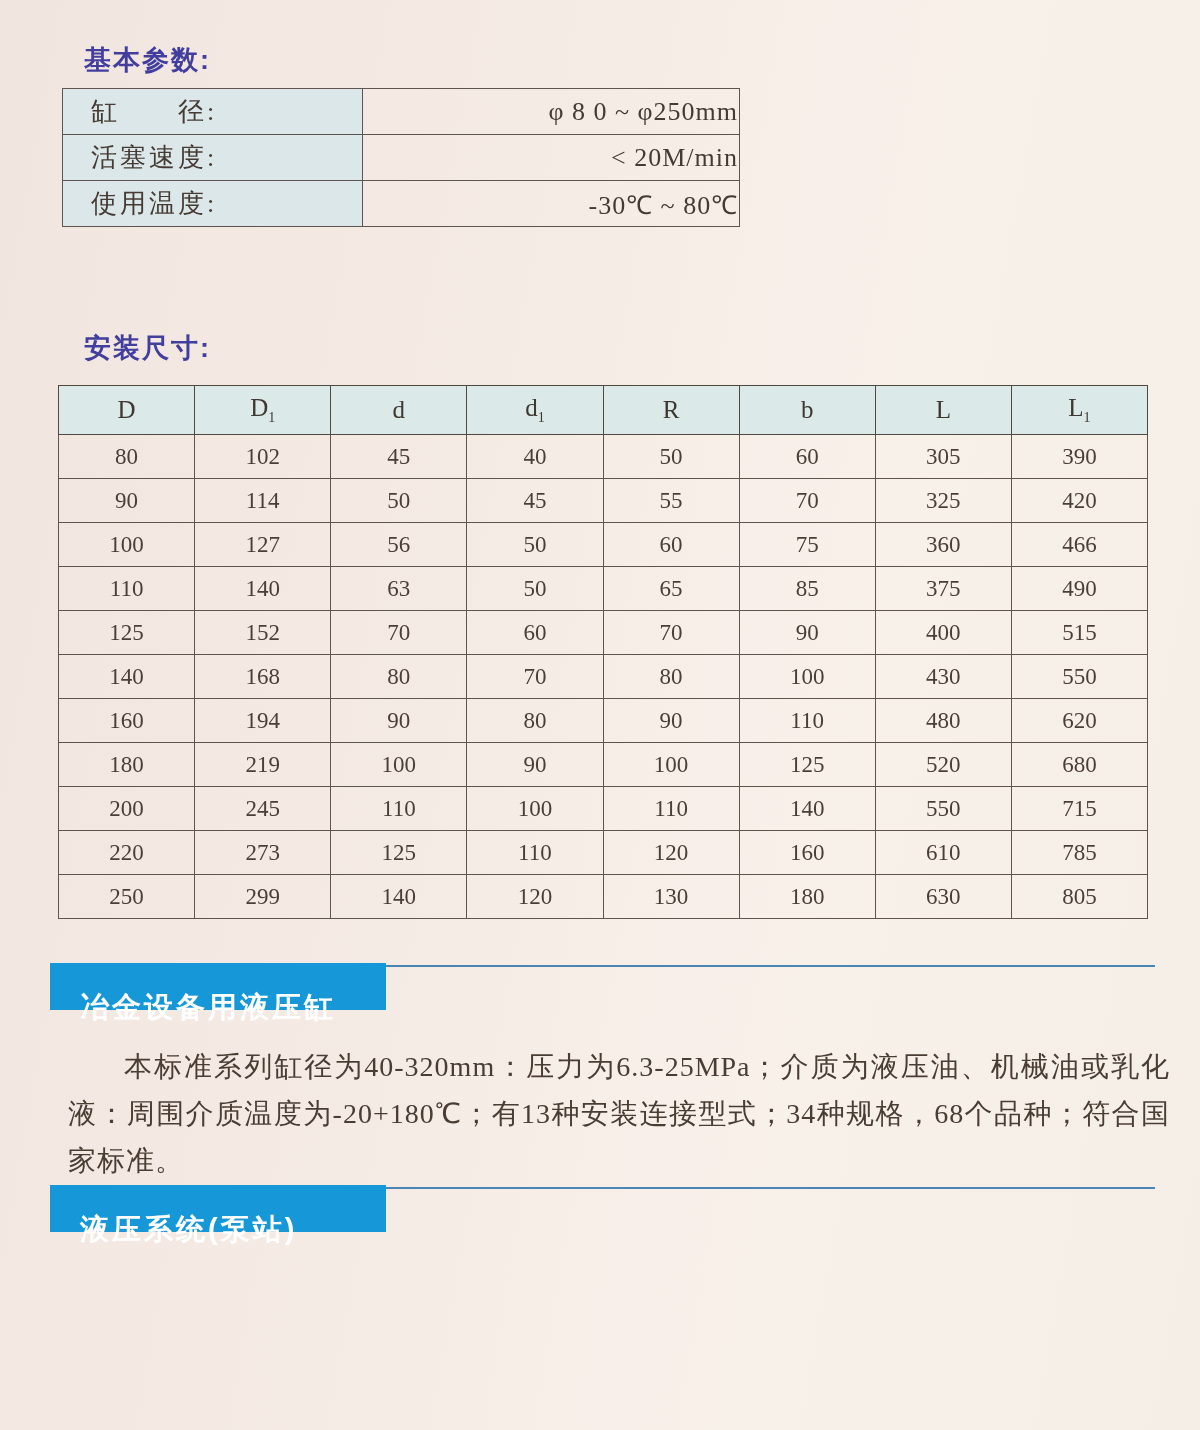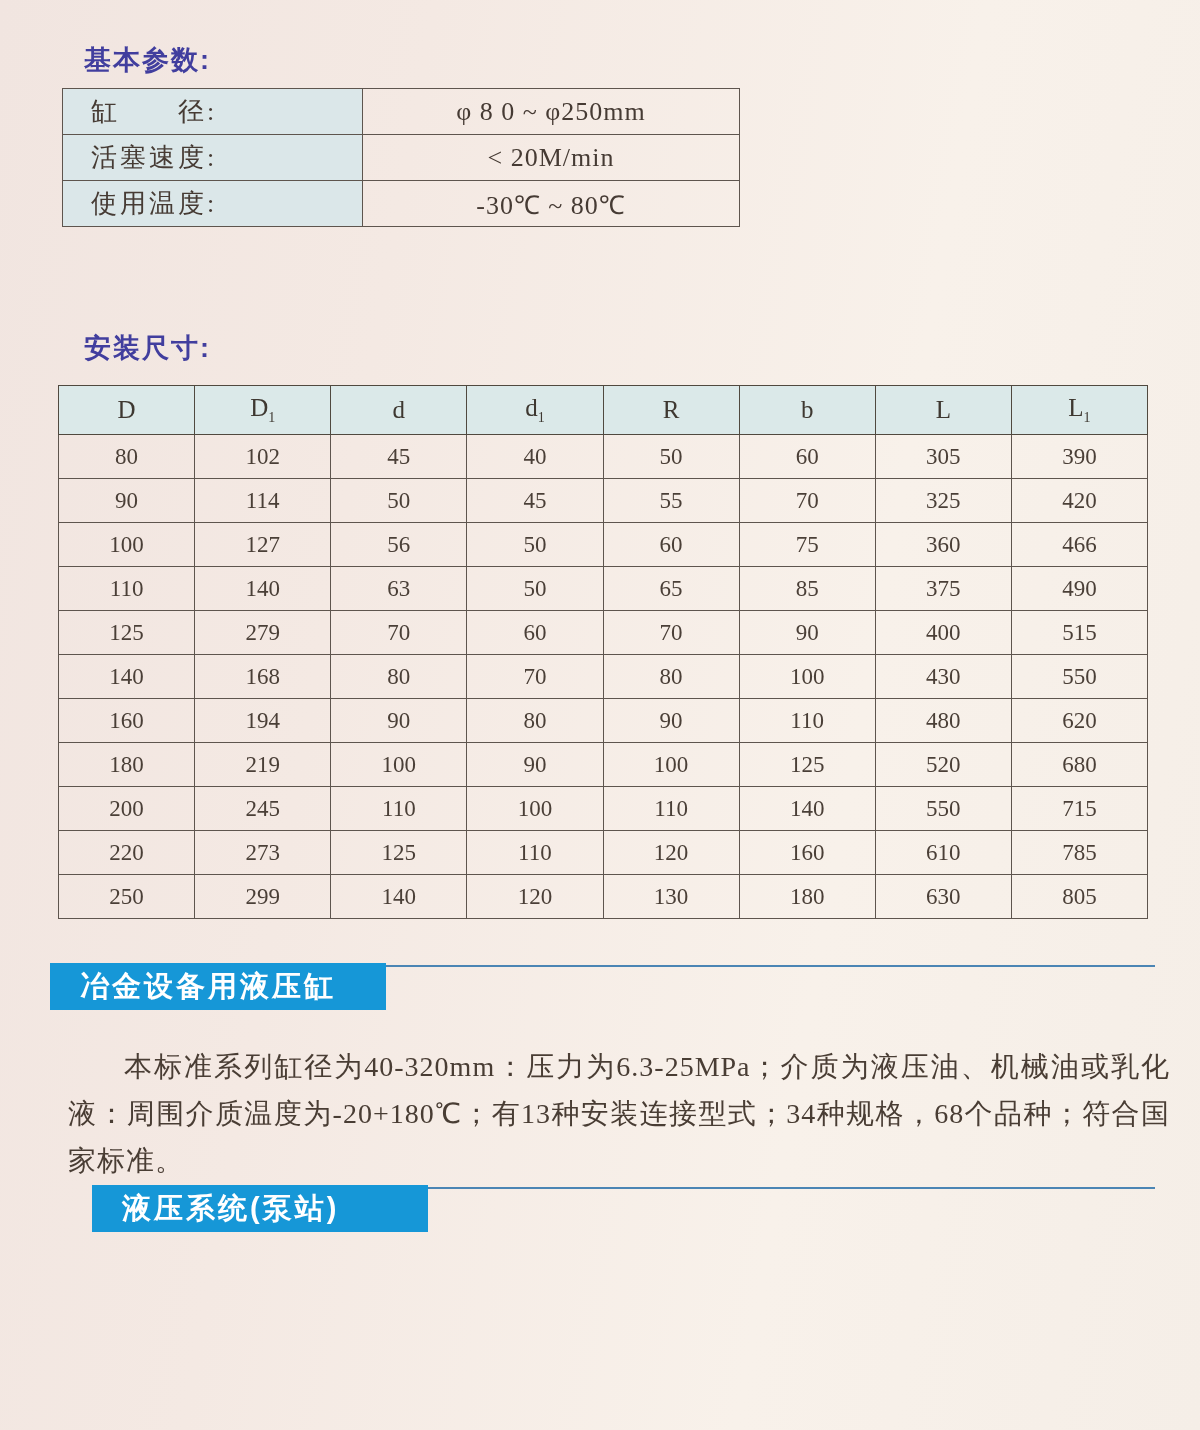--- a/index.html
+++ b/index.html
@@ -20,21 +20,21 @@
     border-collapse:collapse;table-layout:fixed;
   }
   .basic-table td{
     border:1.5px solid #5e554e;height:43px;
     font-size:26px;color:#463b34;
   }
   .basic-table td.param-label{
     width:270px;background:#dbe7e9;
     padding-left:28px;letter-spacing:3px;
   }
-  .basic-table td.param-value{text-align:center;letter-spacing:1px;}
+  .basic-table td.param-value{text-align:right;letter-spacing:1px;}
   
   .dims-table{
     position:absolute;left:58px;top:385px;width:1090px;
     border-collapse:collapse;table-layout:fixed;
   }
   .dims-table th{
     border:1.5px solid #50493f;height:46px;
     background:#dbe9e9;font-weight:normal;
     font-size:25px;color:#3e3831;
   }
@@ -46,21 +46,21 @@
   
   .banner-row{
     position:absolute;left:50px;right:45px;
     display:flex;align-items:flex-start;
   }
   .banner{
     width:336px;height:47px;box-sizing:border-box;
     background:#1697d7;color:#ffffff;
     font-family:"Liberation Sans",sans-serif;font-weight:bold;
     font-size:29px;letter-spacing:3px;
-    padding:4px 0 0 30px;
+    padding:25px 0 0 30px;
   }
   .banner-line{flex:1;height:2px;background:#4b85b4;margin-top:2px;}
   
   .body-para{
     position:absolute;left:60px;width:1102px;
     font-size:28px;line-height:47px;letter-spacing:1px;
     color:#493d34;text-align:justify;text-indent:2em;margin:8px;
   }
 </style>
 </head>
@@ -138,21 +138,21 @@
           <td>140</td>
           <td>63</td>
           <td>50</td>
           <td>65</td>
           <td>85</td>
           <td>375</td>
           <td>490</td>
         </tr>
         <tr>
           <td>125</td>
-          <td>279</td>
+          <td>152</td>
           <td>70</td>
           <td>60</td>
           <td>70</td>
           <td>90</td>
           <td>400</td>
           <td>515</td>
         </tr>
         <tr>
           <td>140</td>
           <td>168</td>
@@ -216,19 +216,19 @@
       </tbody>
   </table>
 
   <div class="banner-row" style="top:963px;">
     <div class="banner">冶金设备用液压缸</div>
     <div class="banner-line"></div>
   </div>
 
   <p class="body-para" style="top:1035px;">本标准系列缸径为40-320mm：压力为6.3-25MPa；介质为液压油、机械油或乳化液：周围介质温度为-20+180℃；有13种安装连接型式；34种规格，68个品种；符合国家标准。</p>
 
-  <div class="banner-row" style="top:1185px;margin-left:42px;">
+  <div class="banner-row" style="top:1185px;">
     <div class="banner">液压系统(泵站)</div>
     <div class="banner-line"></div>
   </div>
 
 
 </div>
 
 </body></html>

